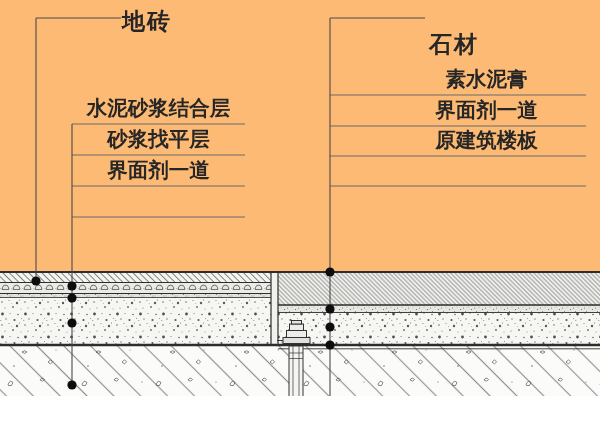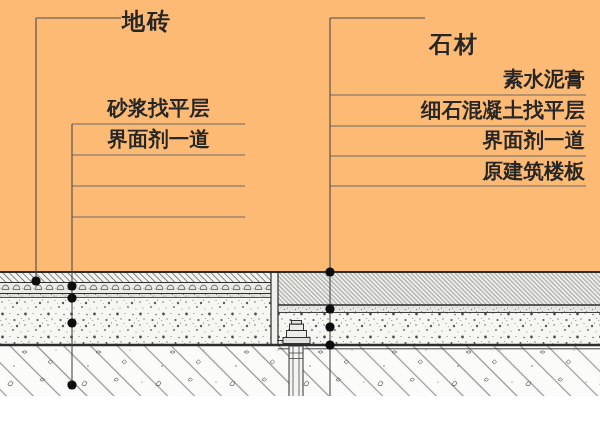--- a/index.html
+++ b/index.html
@@ -18,21 +18,21 @@
     letter-spacing:2px;white-space:nowrap;
   }
   .stack{position:absolute;color:#262626;}
   .stack .row{
     text-align:center;font-weight:600;
     white-space:nowrap;overflow:visible;
   }
   .stack-left{left:72px;top:93px;width:173px;font-size:20.5px;}
   .stack-left .row{height:31px;line-height:31px;}
   .stack-right{left:330px;top:64px;width:255px;font-size:20.5px;}
-  .stack-right .row{height:30.5px;line-height:30.5px;padding-left:58px;text-align:right;}
+  .stack-right .row{height:30.5px;line-height:30.5px;padding-left:58px;}
 </style>
 </head>
 <body>
 
 <div class="stage">
 
   <svg width="600" height="448" viewBox="0 0 600 448">
     <defs>
       <pattern id="hatchTile" width="4.6" height="4.6" patternUnits="userSpaceOnUse" patternTransform="rotate(-45)">
         <line x1="2.3" y1="-1" x2="2.3" y2="5.6" stroke="#5f5f5f" stroke-width="0.75"></line>
@@ -179,24 +179,24 @@
       <circle cx="330" cy="327" r="4.6"></circle>
       <circle cx="330" cy="345" r="4.6"></circle>
       <circle cx="330" cy="403" r="4.6"></circle>
     </g>
   </svg>
 
   <div class="title" style="left:122px;top:6px;">地砖</div>
   <div class="title" style="left:429px;top:5px;margin-top:24px;">石材</div>
 
   <div class="stack stack-left">
+    <div class="row">水泥砂浆结合层</div>
     <div class="row">砂浆找平层</div>
     <div class="row">界面剂一道</div>
   </div>
 
   <div class="stack stack-right">
     <div class="row">素水泥膏</div>
-    <div class="row">细石混凝土找平层</div>
     <div class="row">界面剂一道</div>
     <div class="row">原建筑楼板</div>
   </div>
 
 </div>
 
 </body></html>

